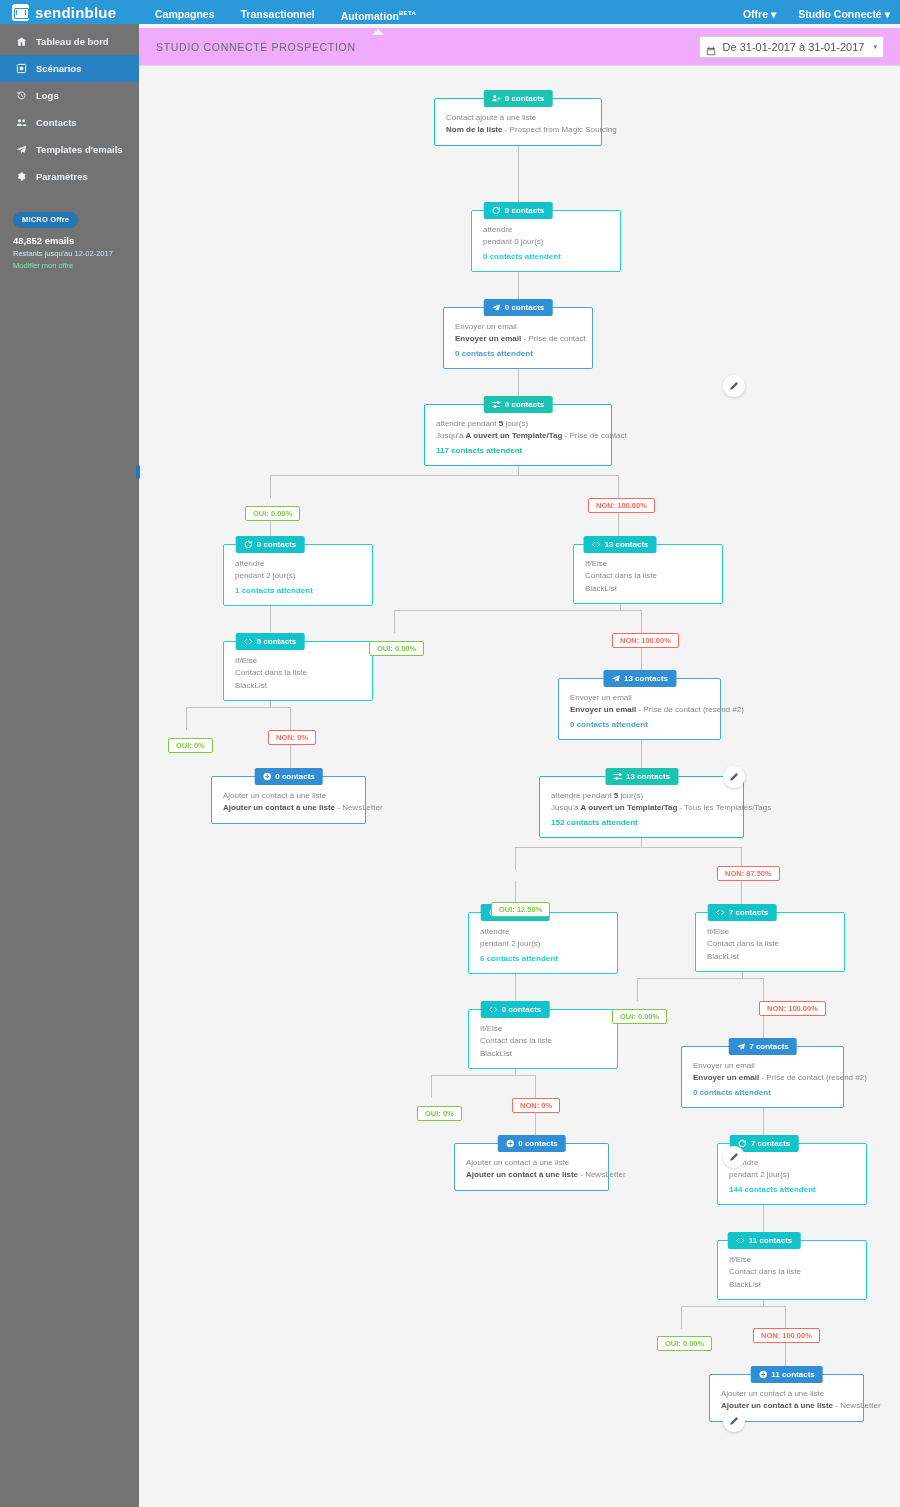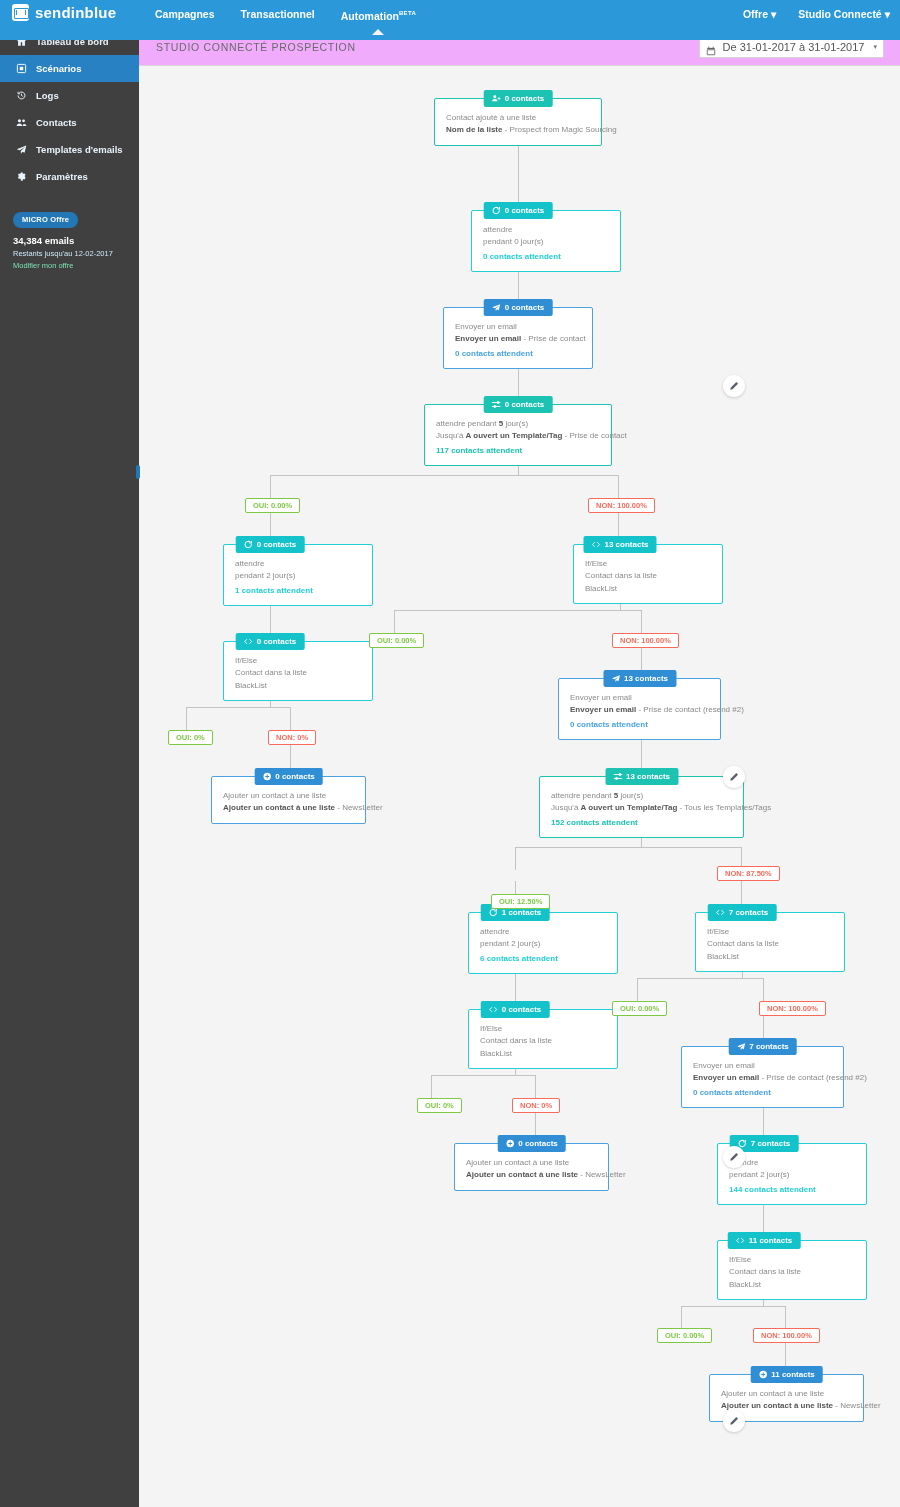--- a/index.html
+++ b/index.html
@@ -7,21 +7,21 @@
   html, body {
     width: 900px; height: 1507px;
     font-family: "Liberation Sans", sans-serif;
     background: #f4f4f4;
     overflow: hidden;
   }
   #root { position: relative; width: 900px; height: 1507px; }
 
   
   .topbar {
-    position: absolute; left: 0; top: 0; width: 900px; height: 40px;
+    position: absolute; left: 0; top: 0; width: 900px; height: 24px;
     background: #2a98d9; z-index: 40;
   }
   .brand {
     position: absolute; left: 12px; top: 4px;
     display: flex; align-items: center; gap: 6px;
     color: #fff; font-size: 15px; font-weight: 700; letter-spacing: .2px;
   }
   .brand-mark {
     width: 17px; height: 17px; border-radius: 3px;
     background: #fff; position: relative; display: inline-block;
@@ -58,21 +58,21 @@
     display: flex; align-items: center; gap: 22px;
   }
   .topright span {
     color: #fff; font-size: 10.5px; font-weight: 700; white-space: nowrap;
   }
   .caret { font-size: 8px; margin-left: 3px; }
 
   
   .sidebar {
     position: absolute; left: 0; top: 0; width: 139px; height: 1507px;
-    background: #404040; z-index: 30; padding-top: 28px;
+    background: #737373; z-index: 30; padding-top: 28px;
   }
   .side-item {
     height: 27px; display: flex; align-items: center; gap: 9px;
     padding-left: 16px; color: #e8f3fb; font-size: 9.5px; font-weight: 700;
     cursor: pointer; white-space: nowrap;
   }
   .side-item.active {
     background: #2781c2; color: #ffffff;
   }
   .side-ico {
@@ -160,21 +160,21 @@
   .c-blue  .node-box   { border-color: #4aa3e0; }
   .c-blue  .nl.n-wait  { color: #4aa3e0; }
 
   
   .pill {
     position: absolute; height: 15px; padding: 0 7px;
     display: inline-flex; align-items: center; justify-content: center;
     font-size: 7.5px; font-weight: 700; border-radius: 2px;
     background: #fff; white-space: nowrap; z-index: 4;
   }
-  .pill-yes { border: 1px solid #7dc943; color: #7dc943; }
+  .pill-yes { border: 1px solid #7dc943; color: #7dc943; margin-top: 8px; }
   .pill-no  { border: 1px solid #fa6a5a; color: #fa6a5a; }
 
   
   .fab {
     position: absolute; width: 22px; height: 22px; border-radius: 50%;
     background: #fff; box-shadow: 0 1px 3px rgba(0,0,0,.18);
     display: flex; align-items: center; justify-content: center; cursor: pointer;
     z-index: 12;
   }
 </style>
@@ -251,21 +251,21 @@
         <svg width="11" height="11" viewBox="0 0 16 16" fill="#e8f3fb">
             <path d="M8 5.2A2.8 2.8 0 1 0 8 10.8 2.8 2.8 0 0 0 8 5.2zm0 4.3a1.5 1.5 0 1 1 0-3 1.5 1.5 0 0 1 0 3z"></path>
             <path d="M14 9.1l-1.2-.7c.1-.3.1-.6.1-.9s0-.6-.1-.9l1.2-.7-1.4-2.4-1.2.7c-.5-.4-1-.7-1.6-.9V2h-2.8v1.3c-.6.2-1.1.5-1.6.9l-1.2-.7L2.8 5.9l1.2.7c-.1.3-.1.6-.1.9s0 .6.1.9l-1.2.7 1.4 2.4 1.2-.7c.5.4 1 .7 1.6.9V14h2.8v-1.3c.6-.2 1.1-.5 1.6-.9l1.2.7z"></path>
           </svg>
       </span>
       <span>Paramètres</span>
     </div>
 
     <div class="plan">
       <div class="plan-badge">MICRO Offre</div>
-      <div class="plan-emails">34,384 emails</div>
+      <div class="plan-emails">48,852 emails</div>
       <div class="plan-sub">Restants jusqu'au 12-02-2017</div>
       <div class="plan-link">Modifier mon offre</div>
     </div>
     <div class="side-handle"></div>
   </div>
 
   <div class="page-head">
     <div class="page-title">STUDIO CONNECTÉ PROSPECTION</div>
     <div class="daterange">
       <span class="cal-ico">

